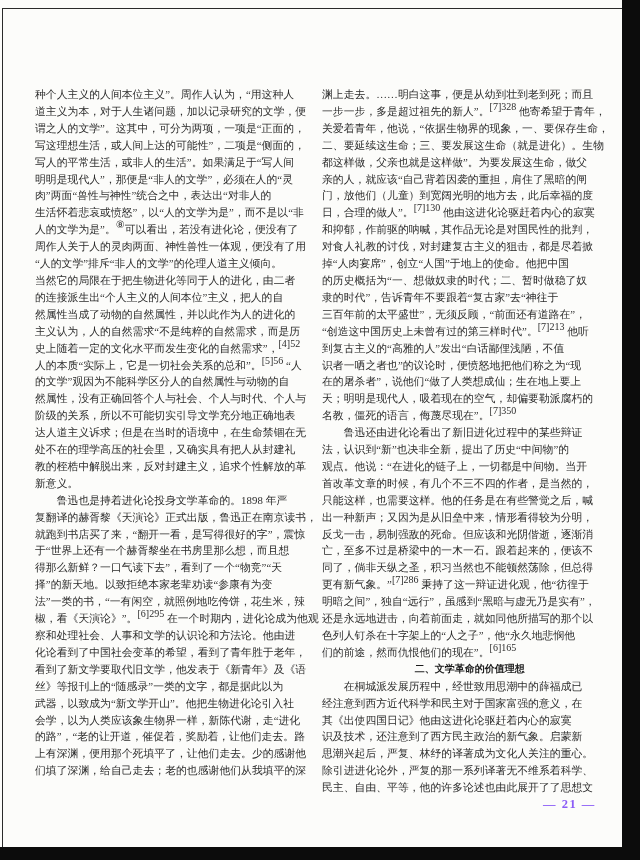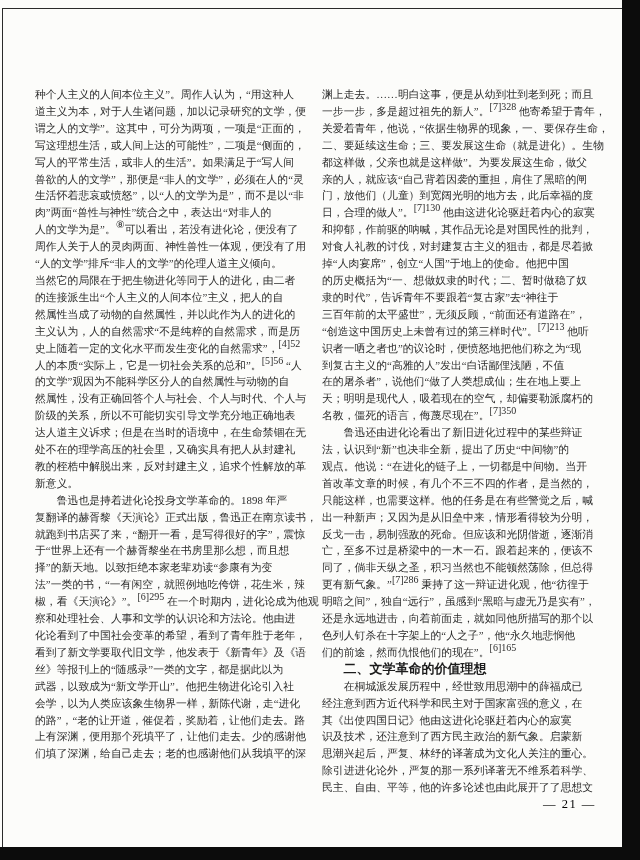--- a/index.html
+++ b/index.html
@@ -7,64 +7,65 @@
         font-family:"Liberation Serif","DejaVu Serif",serif;}
   .scan-edge-top{position:absolute;top:8px;left:2px;width:629px;height:1px;background:#2a2a2a;}
   .scan-edge-left{position:absolute;top:8px;left:2px;width:1px;height:840px;background:#2a2a2a;}
   .scan-edge-right{position:absolute;top:0;right:0;width:18px;height:860px;background:#0c0c0c;}
   .scan-edge-bottom{position:absolute;left:0;bottom:0;width:640px;height:13px;background:#0c0c0c;}
   .content{position:absolute;left:35px;top:86px;display:flex;gap:13px;}
   .col{width:274px;}
   .line{font-size:10.8px;line-height:16.9px;color:#2b2b2b;white-space:nowrap;
         letter-spacing:0.05px;}
   .line sup{font-size:10px;line-height:0;letter-spacing:0;vertical-align:super;}
-  .heading{font-size:13px;line-height:16.9px;color:#1c1c1c;font-weight:bold;
-           padding-left:21.6px;white-space:nowrap;}
-  .pageno{position:absolute;top:797px;left:543px;font-size:12.5px;font-weight:normal;
-          color:#000000;letter-spacing:1.5px;white-space:nowrap;}
+  .heading{font-size:10px;line-height:16.9px;color:#1c1c1c;font-weight:bold;
+           padding-left:21.6px;white-space:nowrap;text-align:center;}
+  .pageno{position:absolute;top:797px;left:543px;font-size:12.5px;font-weight:bold;
+          color:#8b5cf6;letter-spacing:1.5px;white-space:nowrap;}
 </style>
 </head>
 <body>
 
 <div class="page">
   <div class="scan-edge-top"></div>
   <div class="scan-edge-left"></div>
   <div class="scan-edge-right"></div>
   <div class="scan-edge-bottom"></div>
 
   <div class="content">
     <div class="col">
         <div class="line">种个人主义的人间本位主义”。周作人认为，“用这种人</div>
         <div class="line">道主义为本，对于人生诸问题，加以记录研究的文学，便</div>
         <div class="line">谓之人的文学”。这其中，可分为两项，一项是“正面的，</div>
         <div class="line">写这理想生活，或人间上达的可能性”，二项是“侧面的，</div>
         <div class="line">写人的平常生活，或非人的生活”。如果满足于“写人间</div>
-        <div class="line">兽欲的人的文学”，那便是“非人的文学”，必须在人的“灵</div>
+        <div class="line">明明是现代人”，那便是“非人的文学”，必须在人的“灵</div>
+        <div class="line">肉”两面“兽性与神性”统合之中，表达出“对非人的</div>
         <div class="line">生活怀着悲哀或愤怒”，以“人的文学为是”，而不是以“非</div>
-        <div class="line">肉”两面“兽性与神性”统合之中，表达出“对非人的</div>
         <div class="line">人的文学为是”。<sup>⑧</sup>可以看出，若没有进化论，便没有了</div>
         <div class="line">周作人关于人的灵肉两面、神性兽性一体观，便没有了用</div>
         <div class="line">“人的文学”排斥“非人的文学”的伦理人道主义倾向。</div>
         <div class="line">当然它的局限在于把生物进化等同于人的进化，由二者</div>
         <div class="line">的连接派生出“个人主义的人间本位”主义，把人的自</div>
         <div class="line">然属性当成了动物的自然属性，并以此作为人的进化的</div>
         <div class="line">主义认为，人的自然需求“不是纯粹的自然需求，而是历</div>
         <div class="line">史上随着一定的文化水平而发生变化的自然需求”，<sup>[4]52</sup></div>
         <div class="line">人的本质“实际上，它是一切社会关系的总和”。<sup>[5]56</sup> “人</div>
         <div class="line">的文学”观因为不能科学区分人的自然属性与动物的自</div>
         <div class="line">然属性，没有正确回答个人与社会、个人与时代、个人与</div>
         <div class="line">阶级的关系，所以不可能切实引导文学充分地正确地表</div>
         <div class="line">达人道主义诉求；但是在当时的语境中，在生命禁锢在无</div>
         <div class="line">处不在的理学高压的社会里，又确实具有把人从封建礼</div>
         <div class="line">教的桎梏中解脱出来，反对封建主义，追求个性解放的革</div>
         <div class="line">新意义。</div>
         <div class="line">　　鲁迅也是持着进化论投身文学革命的。1898 年严</div>
         <div class="line">复翻译的赫胥黎《天演论》正式出版，鲁迅正在南京读书，</div>
         <div class="line">就跑到书店买了来，“翻开一看，是写得很好的字”，震惊</div>
         <div class="line">于“世界上还有一个赫胥黎坐在书房里那么想，而且想</div>
+        <div class="line">得那么新鲜？一口气读下去”，看到了一个“物竞”“天</div>
         <div class="line">择”的新天地。以致拒绝本家老辈劝读“参康有为变</div>
         <div class="line">法”一类的书，“一有闲空，就照例地吃侉饼，花生米，辣</div>
         <div class="line">椒，看《天演论》”。<sup>[6]295</sup> 在一个时期内，进化论成为他观</div>
         <div class="line">察和处理社会、人事和文学的认识论和方法论。他由进</div>
         <div class="line">化论看到了中国社会变革的希望，看到了青年胜于老年，</div>
         <div class="line">看到了新文学要取代旧文学，他发表于《新青年》及《语</div>
         <div class="line">丝》等报刊上的“随感录”一类的文字，都是据此以为</div>
         <div class="line">武器，以致成为“新文学开山”。他把生物进化论引入社</div>
         <div class="line">会学，以为人类应该象生物界一样，新陈代谢，走“进化</div>
         <div class="line">的路”，“老的让开道，催促着，奖励着，让他们走去。路</div>
@@ -82,22 +83,22 @@
           <div class="line">亲的人，就应该“自己背着因袭的重担，肩住了黑暗的闸</div>
           <div class="line">门，放他们（儿童）到宽阔光明的地方去，此后幸福的度</div>
           <div class="line">日，合理的做人”。<sup>[7]130</sup> 他由这进化论驱赶着内心的寂寞</div>
           <div class="line">和抑郁，作前驱的呐喊，其作品无论是对国民性的批判，</div>
           <div class="line">对食人礼教的讨伐，对封建复古主义的狙击，都是尽着掀</div>
           <div class="line">掉“人肉宴席”，创立“人国”于地上的使命。他把中国</div>
           <div class="line">的历史概括为“一、想做奴隶的时代；二、暂时做稳了奴</div>
           <div class="line">隶的时代”，告诉青年不要跟着“复古家”去“神往于</div>
           <div class="line">三百年前的太平盛世”，无须反顾，“前面还有道路在”，</div>
           <div class="line">“创造这中国历史上未曾有过的第三样时代”。<sup>[7]213</sup> 他听</div>
+          <div class="line">到复古主义的“高雅的人”发出“白话鄙俚浅陋，不值</div>
           <div class="line">识者一哂之者也”的议论时，便愤怒地把他们称之为“现</div>
-          <div class="line">到复古主义的“高雅的人”发出“白话鄙俚浅陋，不值</div>
           <div class="line">在的屠杀者”，说他们“做了人类想成仙；生在地上要上</div>
           <div class="line">天；明明是现代人，吸着现在的空气，却偏要勒派腐朽的</div>
           <div class="line">名教，僵死的语言，侮蔑尽现在”。<sup>[7]350</sup></div>
           <div class="line">　　鲁迅还由进化论看出了新旧进化过程中的某些辩证</div>
           <div class="line">法，认识到“新”也决非全新，提出了历史“中间物”的</div>
           <div class="line">观点。他说：“在进化的链子上，一切都是中间物。当开</div>
           <div class="line">首改革文章的时候，有几个不三不四的作者，是当然的，</div>
           <div class="line">只能这样，也需要这样。他的任务是在有些警觉之后，喊</div>
           <div class="line">出一种新声；又因为是从旧垒中来，情形看得较为分明，</div>
           <div class="line">反戈一击，易制强敌的死命。但应该和光阴偕逝，逐渐消</div>

